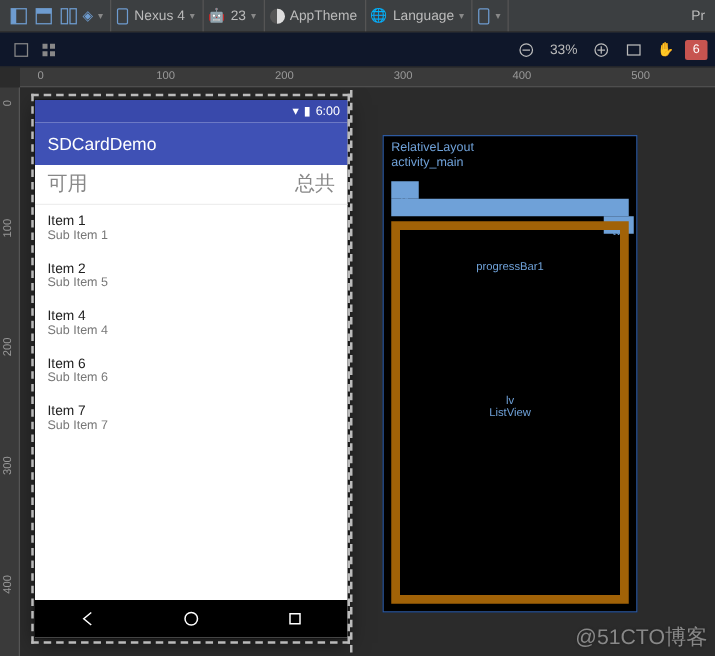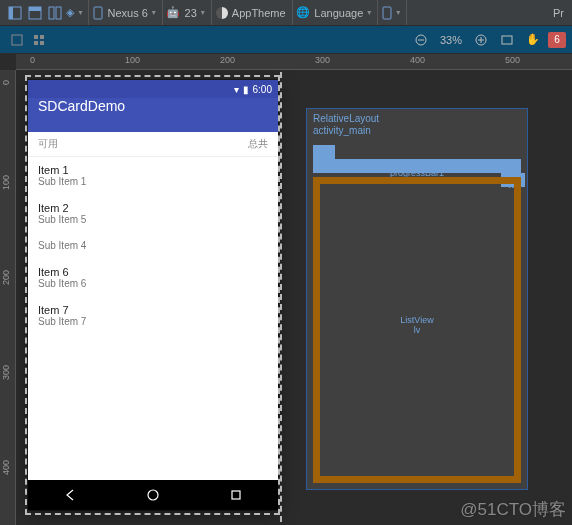--- a/index.html
+++ b/index.html
@@ -28,21 +28,21 @@
   .dev-sel { display:flex; align-items:center; gap:4px; color:#bbb; font-size:11px; }
   .dev-sel .caret { font-size:8px; color:#888; }
   .android-robot { color:#a4c639; }
   .theme-ico { display:inline-block; width:12px; height:12px; border-radius:50%; background:linear-gradient(90deg,#555 50%,#ddd 50%); }
   .globe { color:#2196f3; }
   .Pr { margin-left:auto; color:#bbb; padding-right:2px; }
 
   
   .toolbar-sub {
     height: 28px;
-    background: #0c4a6e;
+    background: #0f172a;
     border-bottom: 1px solid #2b2b2b;
     display:flex; align-items:center;
     padding: 0 6px;
   }
   .tb-btn { width:22px; height:20px; display:flex; align-items:center; justify-content:center; border:1px solid transparent; border-radius:2px; color:#888; }
   .tb-sub-right { margin-left:auto; display:flex; align-items:center; gap:4px; }
   .zoom-txt { color:#bbb; font-size:11px; padding:0 4px; }
   .red-badge { background:#c75450; color:#fff; width:18px; height:16px; display:flex; align-items:center; justify-content:center; font-size:10px; border-radius:2px; }
 
   
@@ -63,38 +63,38 @@
 
   
   .device {
     position:absolute;
     left:12px; top:10px;
     width:250px; height:430px;
     background:#fff;
     box-shadow: 0 0 0 1px rgba(0,0,0,.3), 0 4px 16px rgba(0,0,0,.5);
   }
   .statusbar { height:18px; background:#3949ab; color:#fff; font-size:10px; display:flex; align-items:center; justify-content:flex-end; gap:4px; padding:0 6px; }
-  .appbar { height:34px; background:#3f51b5; color:#fff; display:flex; padding:0 10px; font-size:14px; }
-  .hdr-row { display:flex; justify-content:space-between; padding:5px 10px; font-size:10px; color:#888; border-bottom:1px solid #eee; }
+  .appbar { height:34px; background:#3f51b5; color:#fff; display:flex; align-items:center; padding:0 10px; font-size:14px; }
+  .hdr-row { display:flex; justify-content:space-between; padding:5px 10px; font-size:16px; color:#888; border-bottom:1px solid #eee; }
   .list { overflow:hidden; }
   .li-row { padding:7px 10px 8px; }
   .li-title { font-size:11px; color:#212121; }
   .li-sub { font-size:10px; color:#777; }
   .navbar { position:absolute; bottom:0; left:0; right:0; height:30px; background:#000; display:flex; align-items:center; justify-content:space-around; color:#fff; }
   .navbar svg { display:block; }
 
   
   .sel-dash { position:absolute; border:2px dashed #bbb; pointer-events:none; }
 
   
   .blueprint {
     position:absolute;
     left:290px; top:38px;
-    width:222px; height:382px;
-    background:#404040;
+    width:204px; height:382px;
+    background:#000000;
     border:1px solid #2e5aa0;
   }
   .bp-label { position:absolute; font-size:10px; color:#6fa1d8; }
   .bp-box { position:absolute; border:7px solid #a16207; }
   .bp-box.light { border-color:#6fa1d8; }
   .bp-hatch { background: repeating-linear-gradient(45deg, rgba(111,161,216,.2) 0 2px, transparent 2px 6px); }
   .bp-name { font-size:9px; color:#6fa1d8; text-align:center; }
 
   .watermark { position:absolute; right:6px; bottom:4px; font-size:17px; color:#888; text-shadow:0 0 2px #222; }
 </style>
@@ -124,21 +124,21 @@
     <div class="dev-sel">
         <span style="color:#6e9cd0;">◈</span>
         <span class="caret">▾</span>
       </div>
   </div>
   <div class="tb-group">
     <div class="dev-sel">
       <svg width="10" height="14">
           <rect x="1" y="1" width="8" height="12" rx="1" fill="none" stroke="#6e9cd0"></rect>
         </svg>
-      <span>Nexus 6</span>
+      <span>Nexus 4</span>
         <span class="caret">▾</span>
     </div>
   </div>
   <div class="tb-group">
     <div class="dev-sel">
       <span class="android-robot">🤖</span>
       <span>23</span>
         <span class="caret">▾</span>
     </div>
   </div>
@@ -261,20 +261,21 @@
       <div class="list">
           <div class="li-row">
             <div class="li-title">Item 1</div>
             <div class="li-sub">Sub Item 1</div>
           </div>
           <div class="li-row">
             <div class="li-title">Item 2</div>
             <div class="li-sub">Sub Item 5</div>
           </div>
           <div class="li-row">
+            <div class="li-title">Item 4</div>
             <div class="li-sub">Sub Item 4</div>
           </div>
           <div class="li-row">
             <div class="li-title">Item 6</div>
             <div class="li-sub">Sub Item 6</div>
           </div>
           <div class="li-row">
             <div class="li-title">Item 7</div>
             <div class="li-sub">Sub Item 7</div>
           </div>
@@ -298,26 +299,26 @@
     <div class="blueprint">
       <div class="bp-label" style="left:6px; top:4px;">RelativeLayout</div>
       <div class="bp-label" style="left:6px; top:16px;">activity_main</div>
       <div class="bp-box light" style="left:6px; top:36px; width:22px; height:12px;">
           <div class="bp-name">tv</div>
         </div>
       <div class="bp-box light" style="right:2px; top:36px; width:24px; height:12px;margin-top:28px;">
           <div class="bp-name">tv2</div>
         </div>
       <div class="bp-box light bp-hatch" style="left:6px; top:50px; right:6px; height:14px;">
-          <div class="bp-name" style="line-height:14px;">progressBar1</div>
+          <div class="bp-name" style="line-height:14px;margin-top:40px;">progressBar1</div>
         </div>
       <div class="bp-box" style="left:6px; top:68px; right:6px; bottom:6px;">
         <div style="position:absolute;top:45%;left:0;right:0;text-align:center;">
+          <div class="bp-name">lv</div>
           <div class="bp-name">ListView</div>
-          <div class="bp-name">lv</div>
         </div>
       </div>
     </div>
 
   </div>
 </div>
 
 <div class="watermark">@51CTO博客</div>
 
 </body></html>

